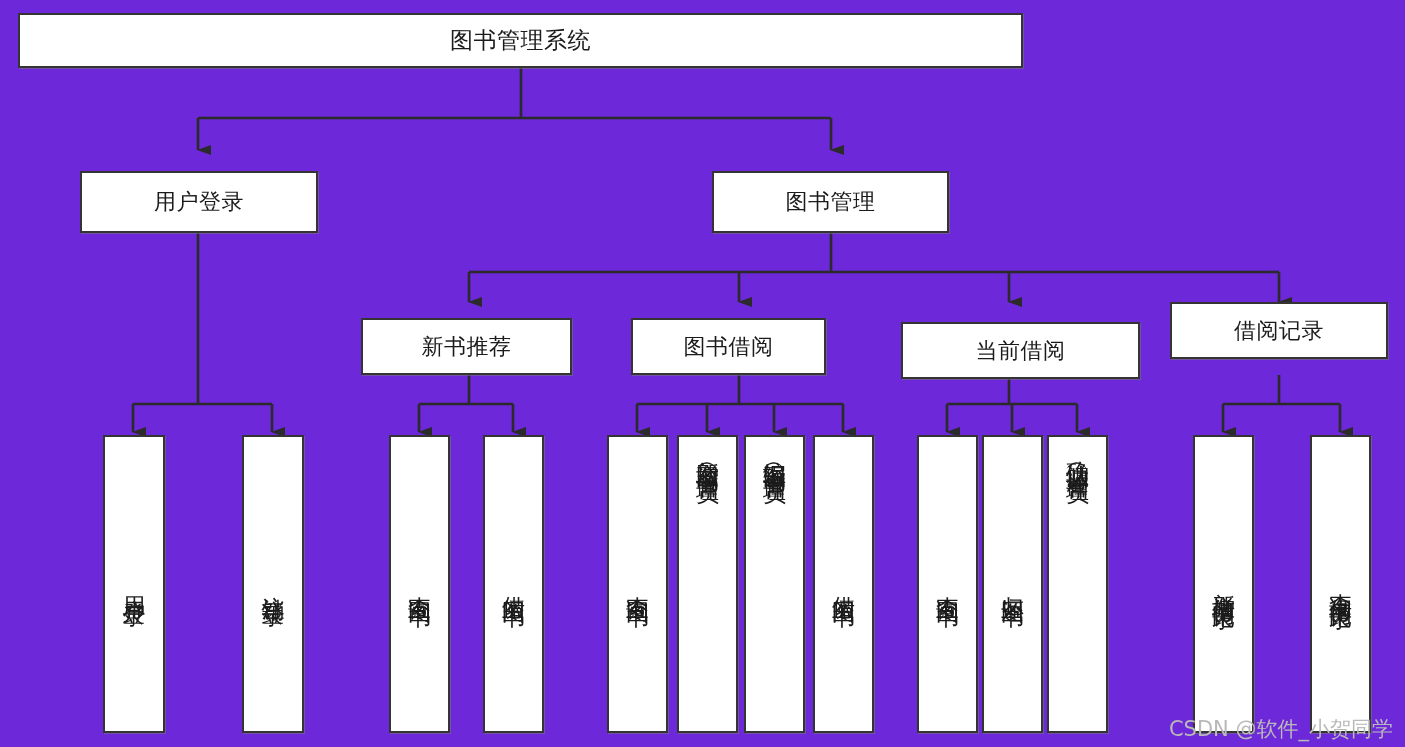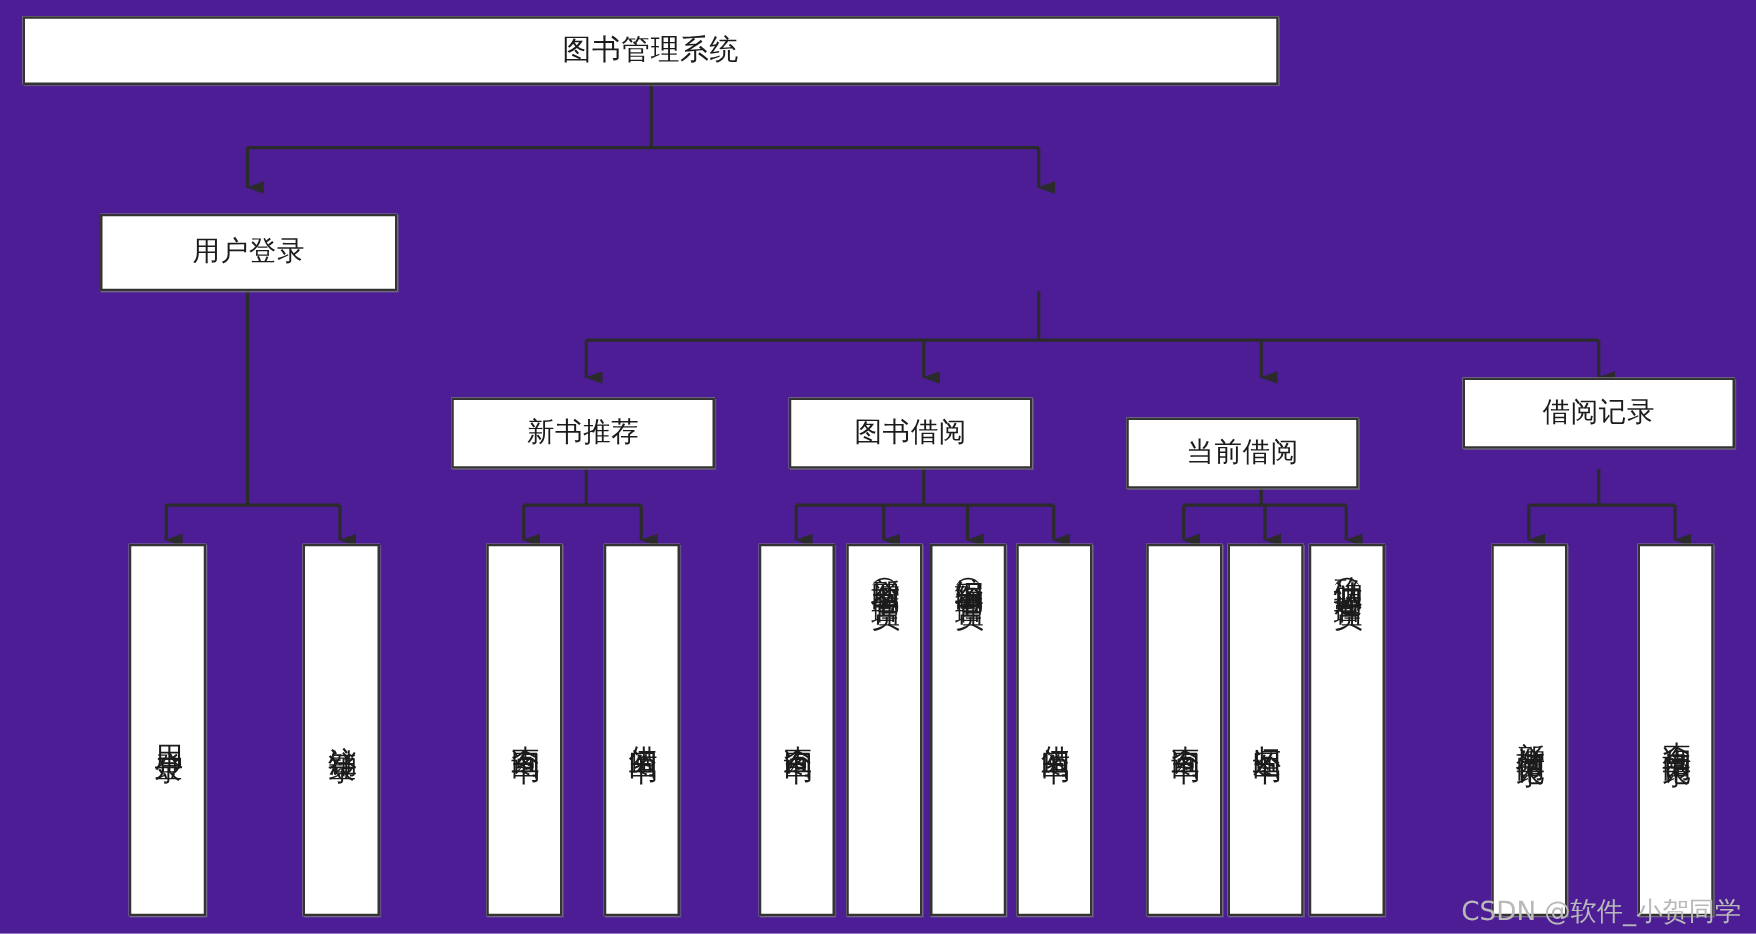--- a/index.html
+++ b/index.html
@@ -7,21 +7,21 @@
     padding: 0;
     background: #ffffff;
   }
   body {
     font-family: "DejaVu Sans", "Liberation Sans", sans-serif;
   }
   #canvas {
     position: relative;
     width: 1405px;
     height: 747px;
-    background: #4c1d95;
+    background: #6d28d9;
     overflow: hidden;
   }
   svg#wires {
     position: absolute;
     left: 0;
     top: 0;
     width: 1405px;
     height: 747px;
     pointer-events: none;
   }
@@ -135,28 +135,31 @@
     </g>
   </svg>
 
   <div class="node horiz root" style="left:18px; top:13px; width:1005px; height:55px;">
     <span class="label">图书管理系统</span>
   </div>
 
   <div class="node horiz" style="left:80px; top:171px; width:238px; height:62px;">
     <span class="label">用户登录</span>
   </div>
+  <div class="node horiz" style="left:712px; top:171px; width:237px; height:62px;">
+    <span class="label">图书管理</span>
+  </div>
 
   <div class="node horiz" style="left:361px; top:318px; width:211px; height:57px;">
     <span class="label">新书推荐</span>
   </div>
   <div class="node horiz" style="left:631px; top:318px; width:195px; height:57px;">
     <span class="label">图书借阅</span>
   </div>
-  <div class="node horiz" style="left:901px; top:334px; width:186px; height:57px;justify-content:center;">
+  <div class="node horiz" style="left:901px; top:322px; width:239px; height:57px;justify-content:center;">
     <span class="label">当前借阅</span>
   </div>
   <div class="node horiz" style="left:1170px; top:302px; width:218px; height:57px;">
     <span class="label">借阅记录</span>
   </div>
 
   <div class="node vert centered" style="left:103px; top:435px; width:62px; height:298px;">
     <span class="label">用户登录</span>
   </div>
   <div class="node vert centered" style="left:242px; top:435px; width:62px; height:298px;">

